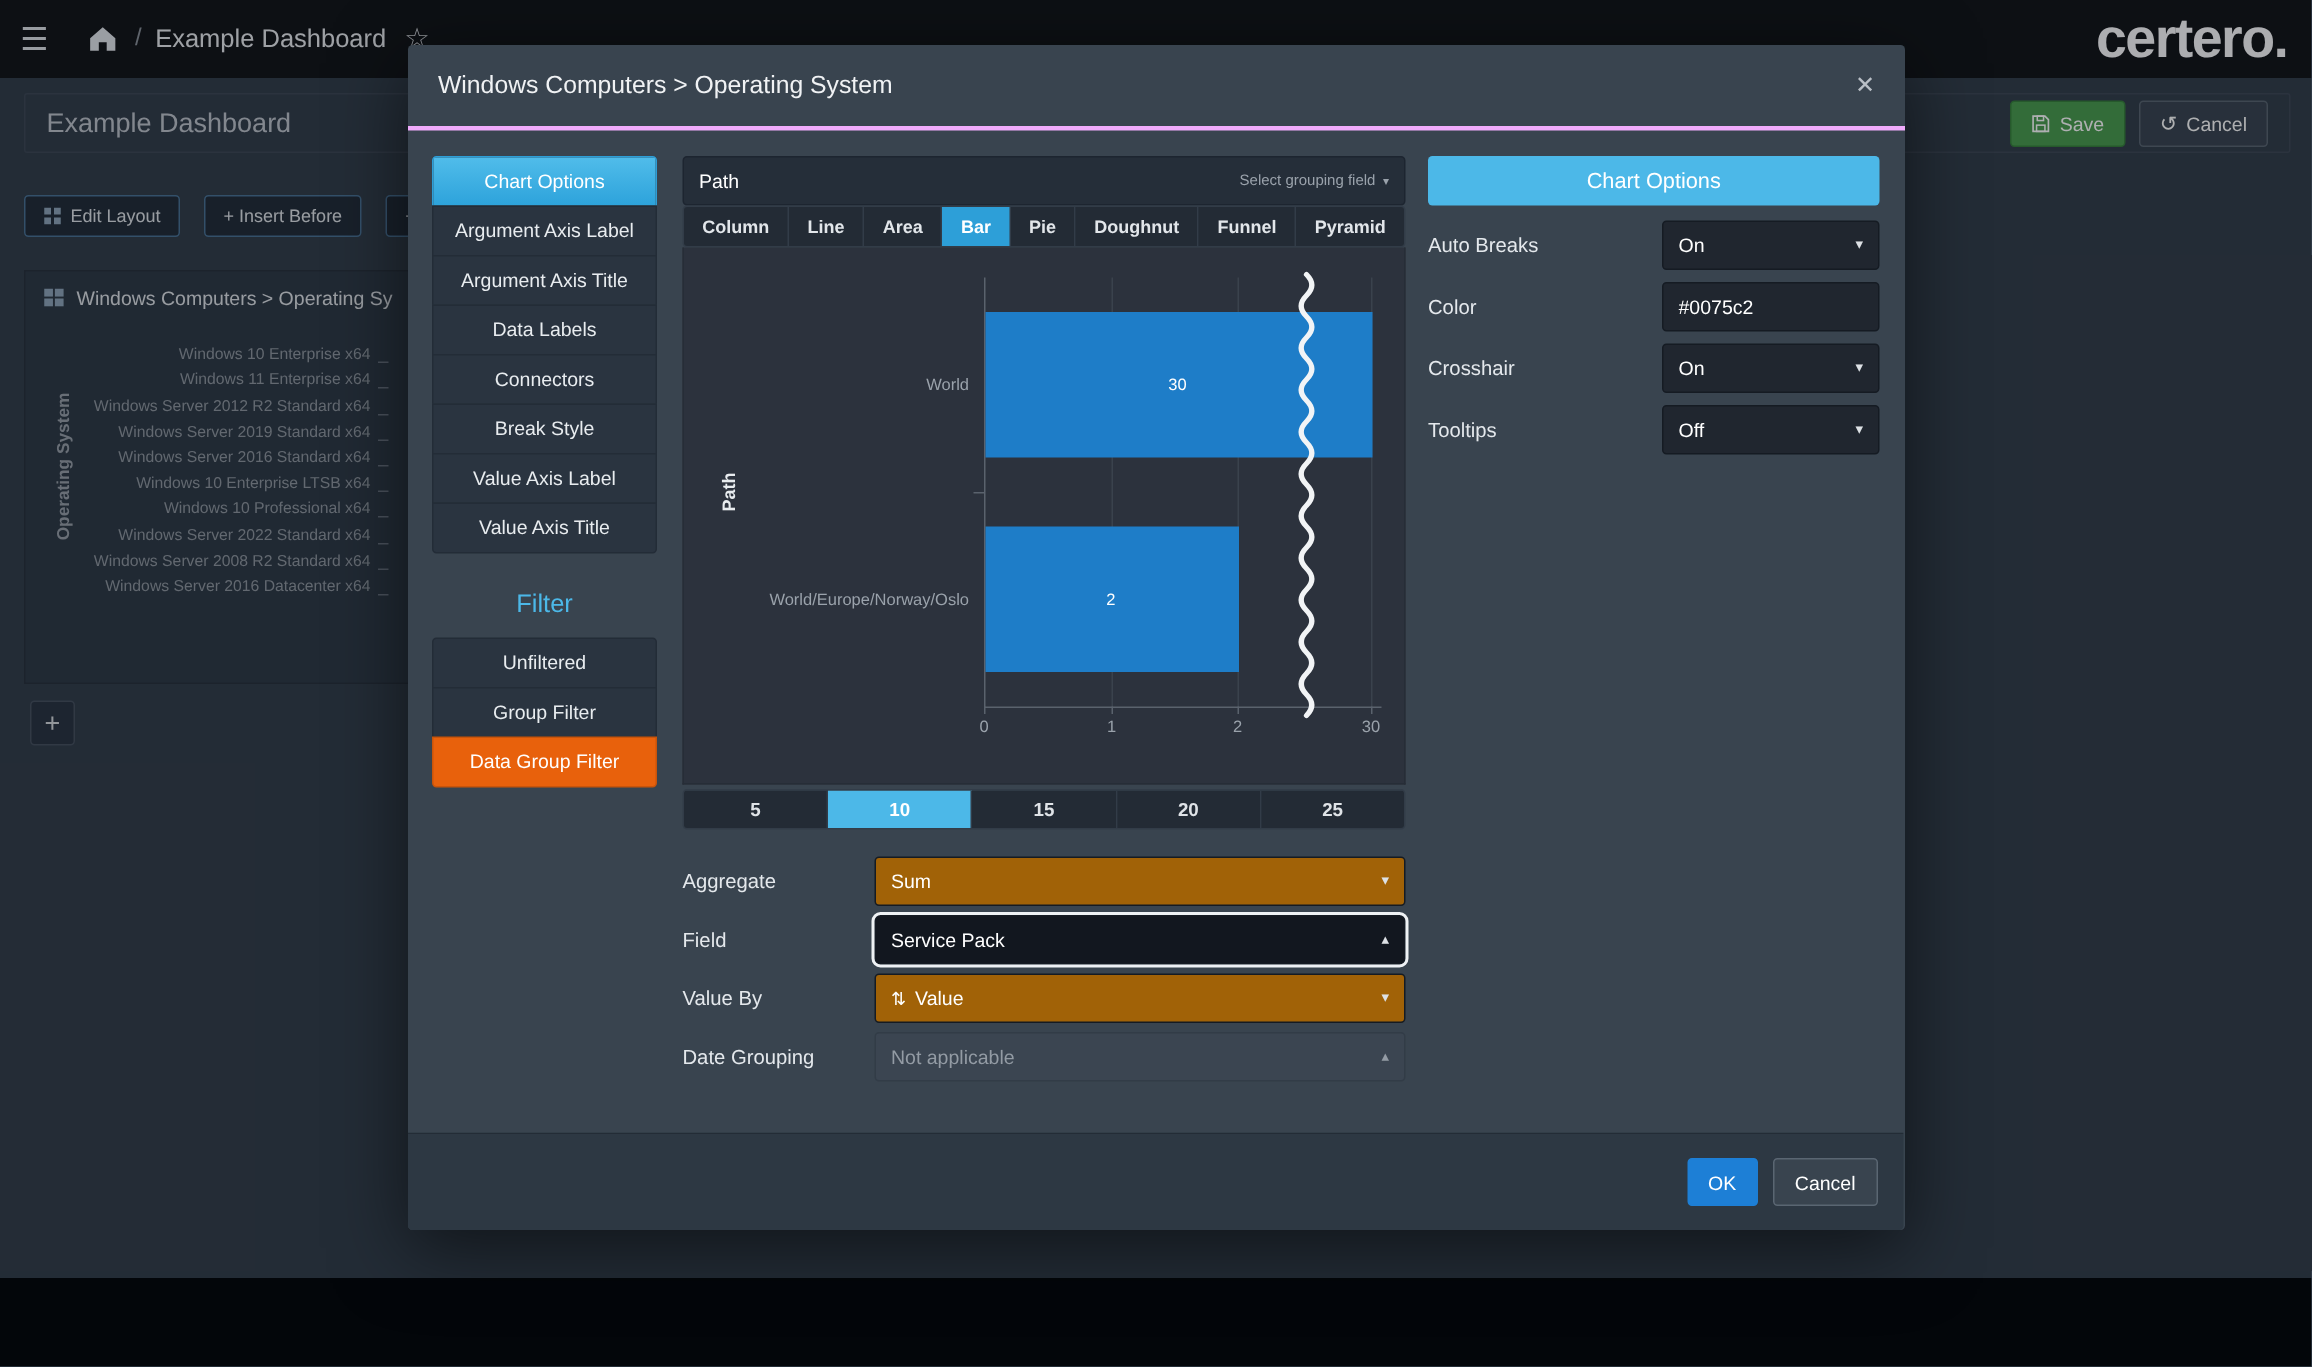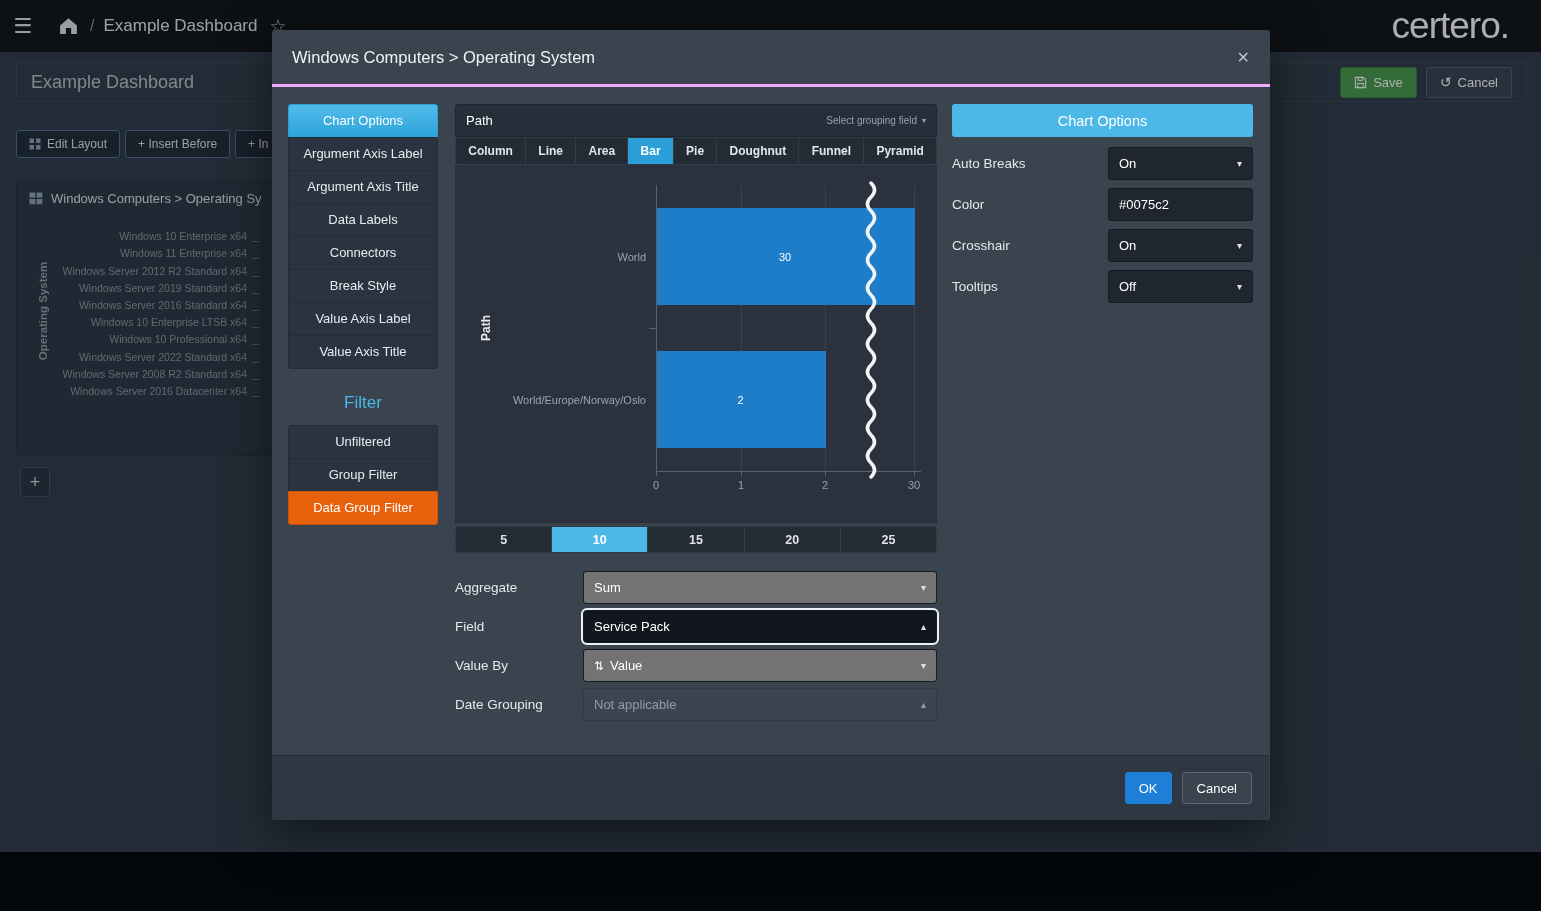--- a/index.html
+++ b/index.html
@@ -7,33 +7,33 @@
   body{position:relative;overflow:hidden;background:#333e4b;font-family:"Liberation Sans","DejaVu Sans",sans-serif;color:#e6e9ec}
   [data-interactable="true"]{cursor:pointer}
 
   
   .topbar{position:absolute;top:0;left:0;right:0;height:52px;background:#131519;display:flex;align-items:center;z-index:1}
   .hamburger{width:46px;text-align:center;font-size:21px;color:#dfe3e7}
   .home{margin:0 4px 0 12px;display:flex;align-items:center}
   .crumb-sep{font-size:16px;color:#8a9199;margin:0 9px 0 7px}
   .crumb-title{font-size:17px;color:#e8ebee}
   .star{margin-left:12px;font-size:19px;color:#d6dade}
-  .logo{margin-left:auto;padding-right:32px;font-size:37px;font-weight:normal;color:#fdfdfe;letter-spacing:-1px}
+  .logo{margin-left:auto;padding-right:16px;font-size:37px;font-weight:bold;color:#fdfdfe;letter-spacing:-1px}
 
   
   .page-header{position:absolute;top:62px;left:16px;right:14px;height:40px;border:1px solid #3e4956;border-radius:2px;display:flex;align-items:center;padding:0 14px;z-index:1}
   .page-title{font-size:18px;color:#bfc5cc}
   .header-actions{margin-left:auto;display:flex;gap:9px}
   .btn{display:inline-flex;align-items:center;gap:6px;height:31px;padding:0 13px;border-radius:3px;font-size:13px;color:#fff;border:1px solid transparent;font-family:inherit}
   .save-btn{background:var(--save-green,#4a9d4f);border-color:#37813c}
   .cancel-btn{background:#3a4551;border-color:#5a6672}
   .undo{font-size:14px}
 
   
-  .toolbar{position:absolute;top:130px;left:16px;display:flex;gap:5px;z-index:1}
+  .toolbar{position:absolute;top:130px;left:16px;display:flex;gap:16px;z-index:1}
   .tool-btn{display:inline-flex;align-items:center;gap:6px;height:28px;padding:0 12px;background:#222d39;border:1px solid #4b7396;border-radius:3px;color:#dfe3e7;font-size:12px;font-family:inherit}
 
   
   .widget{position:absolute;top:180px;left:16px;width:1040px;height:276px;background:#2f3a46;border:1px solid #28313c;z-index:1}
   .widget-header{display:flex;align-items:center;gap:8px;padding:10px 12px;font-size:13px;color:#dfe3e7}
   .widget-ylabel{position:absolute;left:26px;top:130px;transform:translate(-50%,-50%) rotate(-90deg);font-size:11.5px;font-weight:bold;color:#98a0a9;white-space:nowrap}
   .os-list{position:absolute;top:44px;left:30px;width:212px}
   .os-row{display:flex;align-items:flex-end;justify-content:flex-end;height:17.2px;font-size:10.5px;color:#8f979f;white-space:nowrap}
   .os-tick{width:7px;height:1px;background:#6b7480;margin-left:5px}
   .add-widget{position:absolute;top:467px;left:20px;width:30px;height:30px;background:#2a3441;border:1px solid #47525f;border-radius:3px;color:#d6dade;font-size:18px;line-height:26px;text-align:center;z-index:1}
@@ -78,21 +78,21 @@
   .bar-value{position:absolute;transform:translate(-50%,-50%);font-size:11px;color:#fff}
   .xaxis-title{position:absolute;transform:translateX(-50%);font-size:12px;font-weight:bold;color:#e8ecef;white-space:nowrap}
   .yaxis-title{position:absolute;transform:translate(-50%,-50%) rotate(-90deg);font-size:12px;font-weight:bold;color:#e8ecef}
   .page-sizes{display:flex;margin-top:3px;height:27px;border:1px solid #323c48;border-radius:3px;overflow:hidden}
   .psize{flex:1;display:flex;align-items:center;justify-content:center;background:#232b35;border-right:1px solid #323c48;color:#dfe3e7;font-size:12.5px;font-weight:bold}
   .psize:last-child{border-right:none}
   .psize.active{background:var(--accent-blue,#4cb8e8);color:#fff}
   .form-row{display:flex;align-items:center;height:33px;margin-top:6px}
   .form-row.first{margin-top:18px}
   .form-label{width:128px;font-size:13.5px;color:#e4e8ec}
-  .select{flex:1;height:33px;background:#737373;border:1px solid #151b23;border-radius:3px;display:flex;align-items:center;padding:0 10px;color:#fff;font-size:13px}
+  .select{flex:1;height:33px;background:#a16207;border:1px solid #151b23;border-radius:3px;display:flex;align-items:center;padding:0 10px;color:#fff;font-size:13px}
   .select .caret{margin-left:auto}
   .select.focused{background:#12171f;outline:2px solid #eef1f4;border-radius:4px}
   .select.disabled{background:#3b4551;border-color:#323c47;color:#939ba4}
   .select.disabled .caret{color:#939ba4}
   .sort-icon{font-size:12px;margin-right:6px}
 
   
   .right-col{position:absolute;left:680px;top:74px;width:301px}
   .panel-header{height:33px;background:var(--accent-blue,#53b9e9);border-radius:3px;display:flex;align-items:center;justify-content:center;color:#fff;font-size:14.5px}
   .opt-rows{margin-top:10px}

